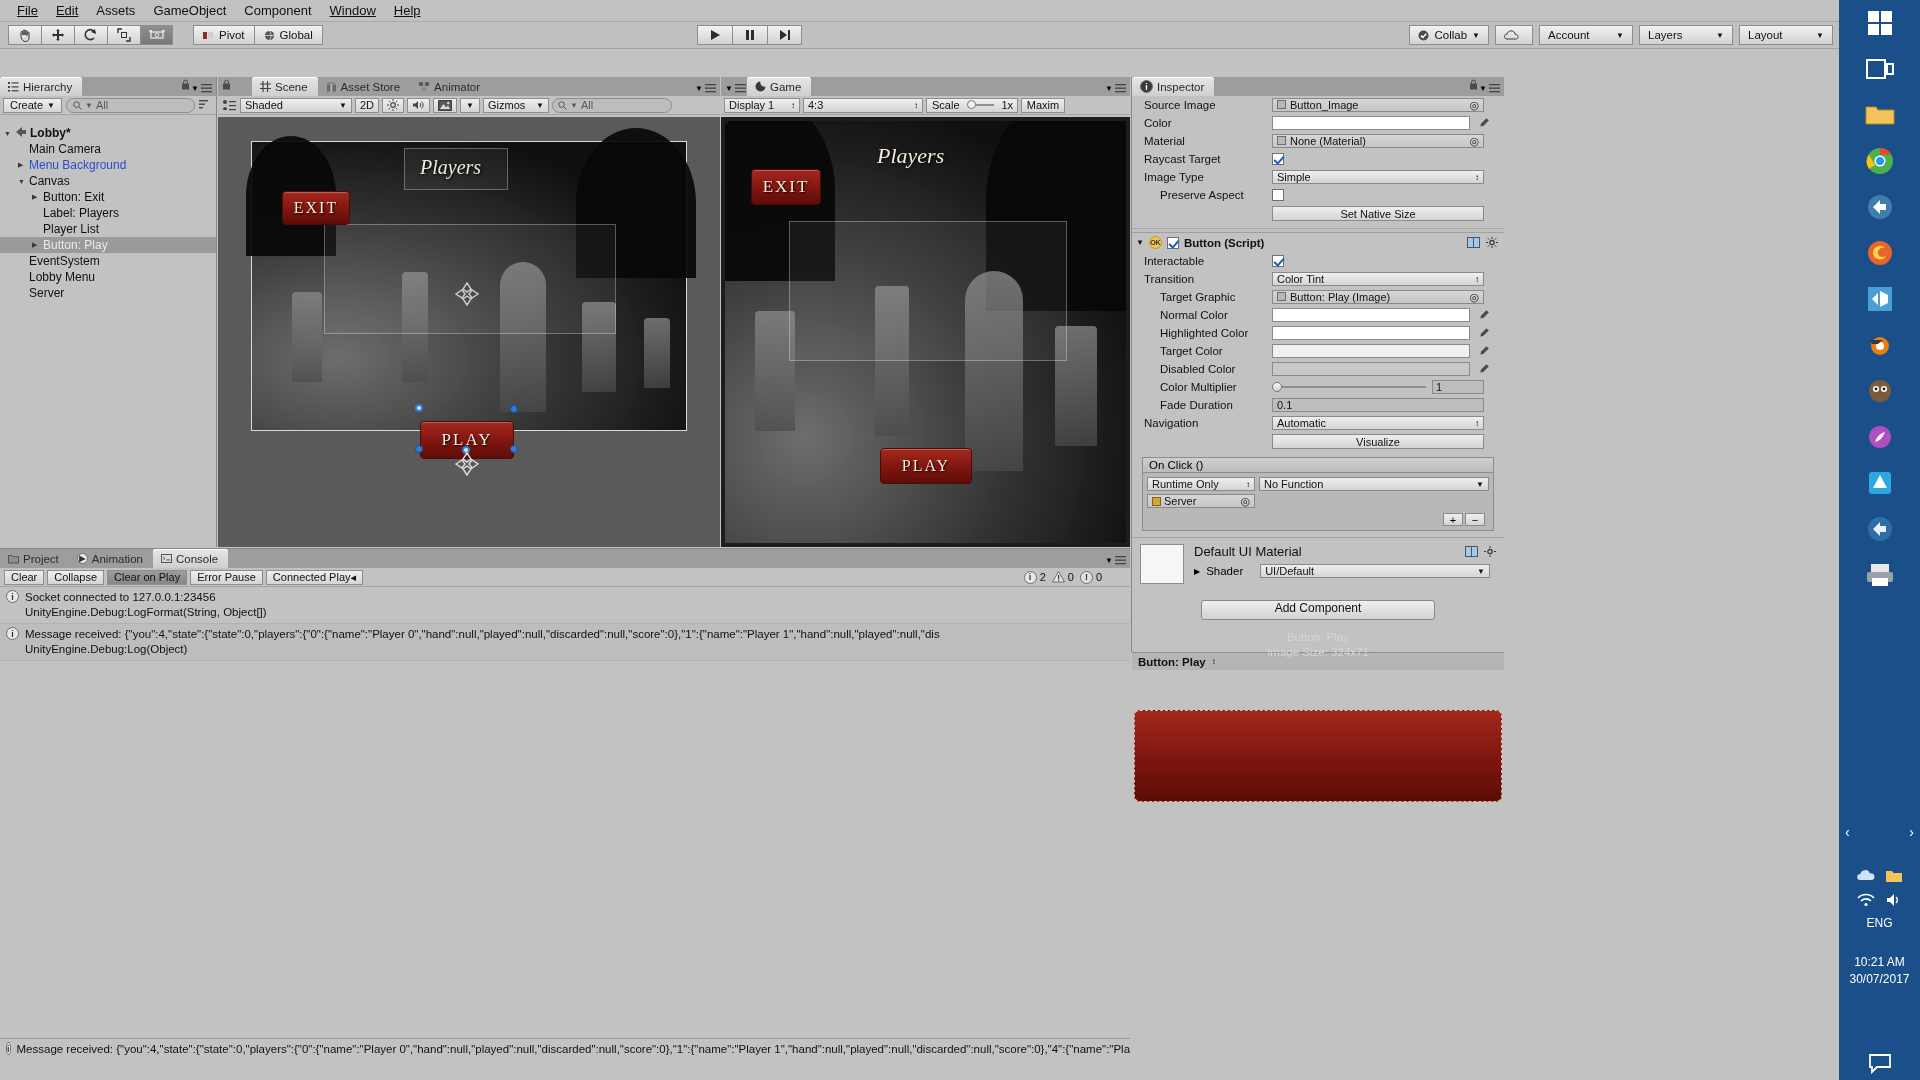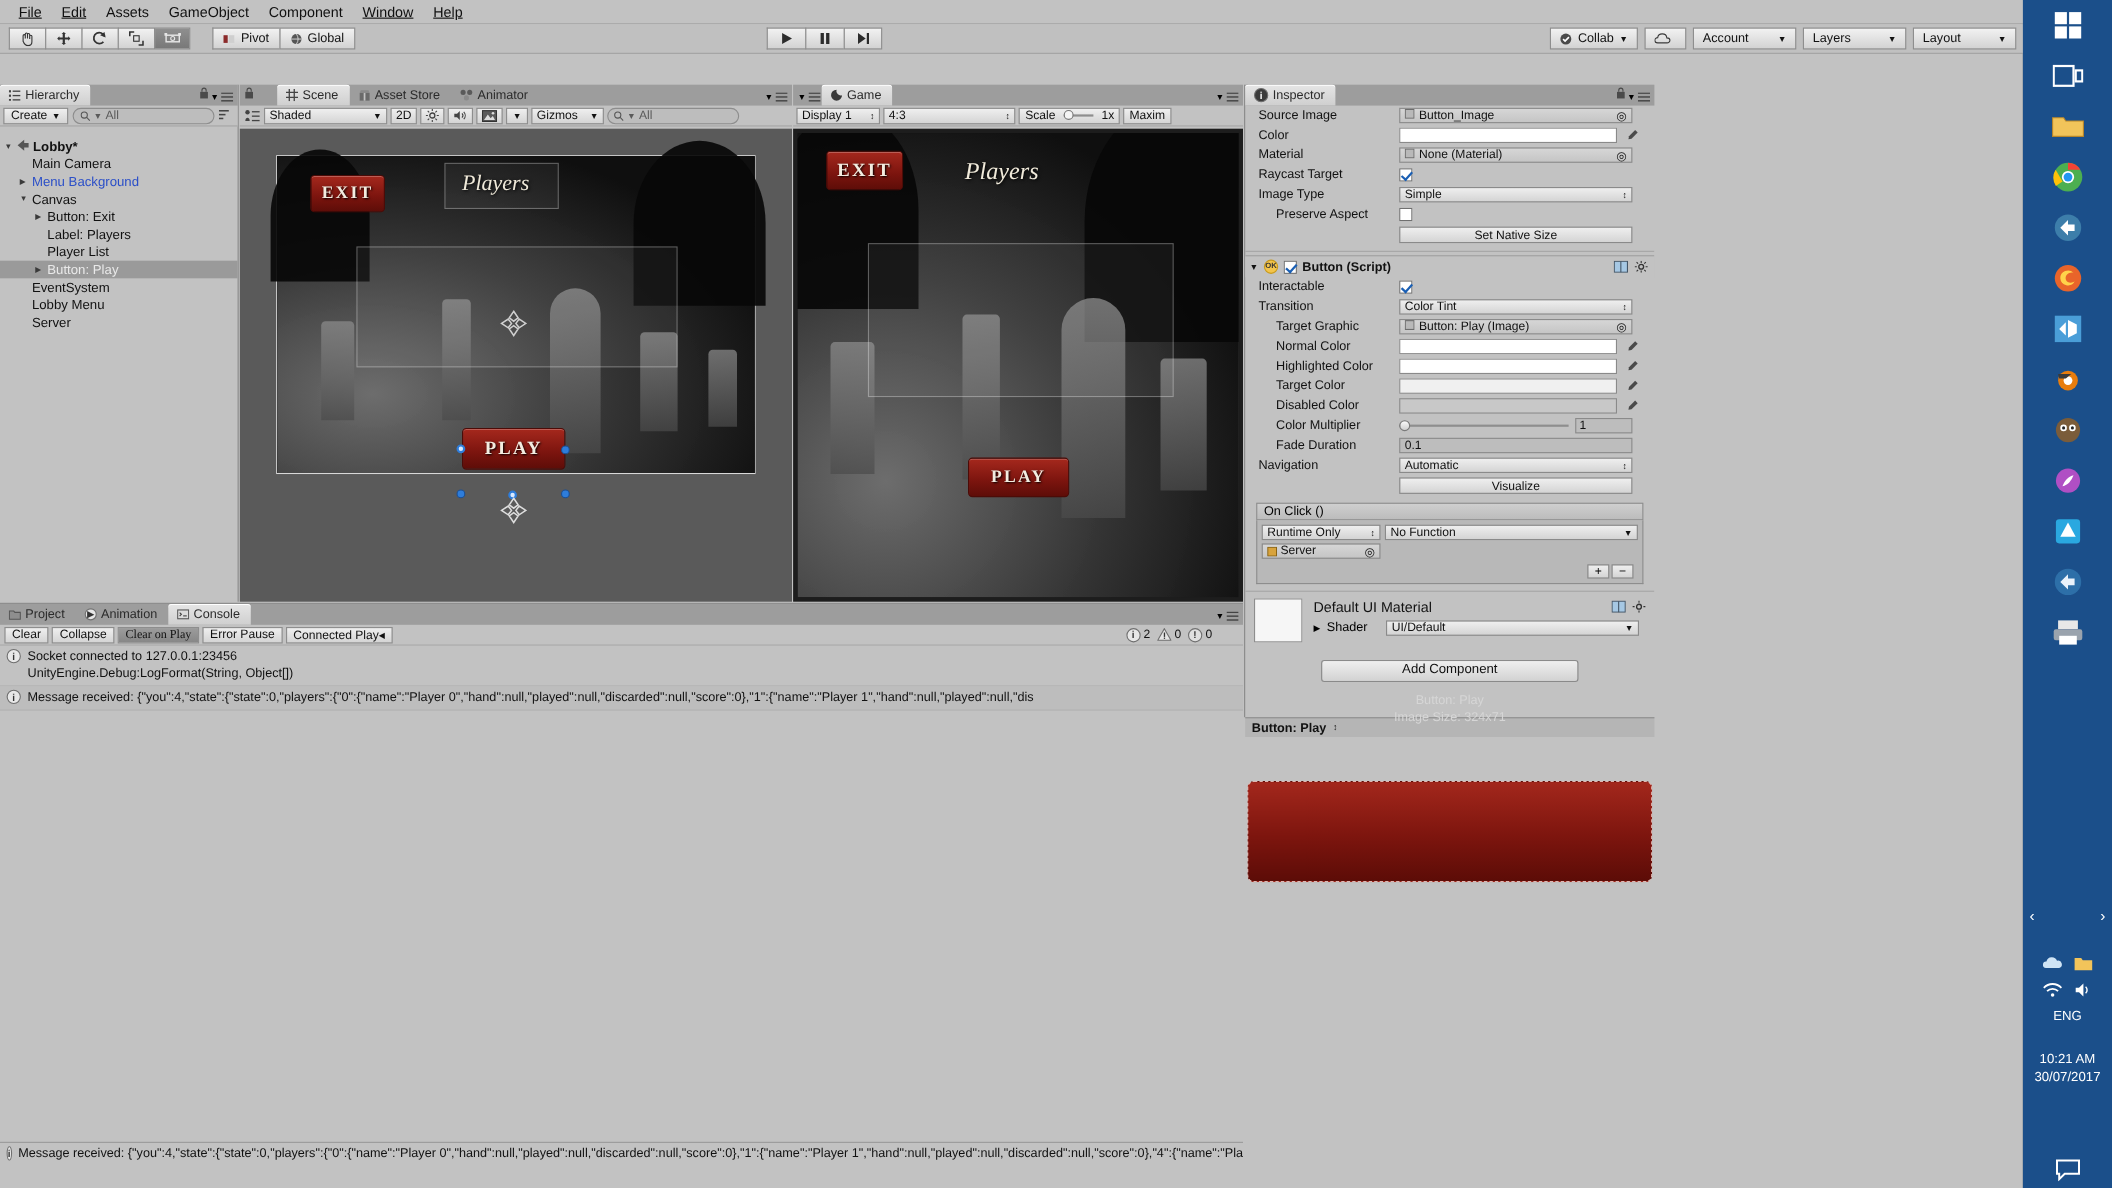--- a/index.html
+++ b/index.html
@@ -85,22 +85,22 @@
   .artbg { position:absolute; inset:0; background:
       radial-gradient(ellipse at 20% 75%, #6e6e6e 0%, #3a3a3a 42%, #141414 78%),
       radial-gradient(ellipse at 72% 60%, #7a7a7a 0%, #2e2e2e 40%, #0d0d0d 80%),
       linear-gradient(#1a1a1a,#2a2a2a 45%,#0b0b0b);
       filter:contrast(1.05); }
   .stone { position:absolute; background:linear-gradient(#8d8d8d,#4b4b4b); border-radius:4px 4px 0 0; opacity:.72;}
   .tree { position:absolute; background:#080808; border-radius:50% 50% 0 0; opacity:.92;}
   .btn-exit, .btn-play {
       position:absolute; background:linear-gradient(#a5281d,#7b140e 60%,#5e0d08);
       border:1px solid #4c0b07; border-radius:4px; color:#f3ece0; display:flex; align-items:center; justify-content:center;
-      font-family:"Liberation Serif", serif; font-weight:bold; letter-spacing:2px; text-shadow:1px 1px 2px #000;
-      box-shadow:inset 0 1px 0 rgba(255,255,255,.25);}
+      font-family:"Liberation Serif", serif; font-weight:normal; letter-spacing:2px; text-shadow:1px 1px 2px #000;
+      box-shadow:inset 0 1px 0 rgba(255,255,255,.25);margin-top:32px;}
   .players-label { position:absolute; font-family:"Liberation Serif", serif; font-style:italic; color:#f0eada;
       text-shadow:1px 1px 3px #000; }
   .panel-box { position:absolute; border:1px solid rgba(255,255,255,.30); background:rgba(255,255,255,.055); }
   .canvas-outline { position:absolute; border:1px solid #d8d8d8; }
   .handle { position:absolute; width:8px; height:8px; border-radius:50%; background:#2e7ddb; border:1px solid #1b4f94;}
   .handle.hollow{ background:#d8e9ff; border:2px solid #2e7ddb; }
   .moveglyph { position:absolute; width:26px; height:26px;}
 
   
   #inspector { left:1131px; top:77px; width:373px; height:575px; background:#c2c2c2; border-left:1px solid #888;}
@@ -859,21 +859,21 @@
       </div>
     </div>
 
     <div class="c-toolbar">
       <div class="cbtn">
           <span>Clear</span>
         </div>
       <div class="cbtn">
           <span>Collapse</span>
         </div>
-      <div class="cbtn" style="background:linear-gradient(#9c9c9c,#878787);font-family:Liberation Serif, serif;">
+      <div class="cbtn" style="background:linear-gradient(#9c9c9c,#878787);">
           <span>Clear on Play</span>
         </div>
       <div class="cbtn">
           <span>Error Pause</span>
         </div>
       <div class="cbtn">
         <span>Connected Play◂</span>
       </div>
       <div class="cbadges">
         <span class="badge">
@@ -900,20 +900,21 @@
           <span class="ico-circle">i</span>
           <div class="txt">
             <div>Socket connected to 127.0.0.1:23456</div>
             <div>UnityEngine.Debug:LogFormat(String, Object[])</div>
           </div>
         </div>
         <div class="c-entry alt">
           <span class="ico-circle">i</span>
           <div class="txt">
             <div>Message received: {"you":4,"state":{"state":0,"players":{"0":{"name":"Player 0","hand":null,"played":null,"discarded":null,"score":0},"1":{"name":"Player 1","hand":null,"played":null,"dis</div>
+            <div>UnityEngine.Debug:Log(Object)</div>
           </div>
         </div>
       </div>
 
     <div class="statusbar">
       <span class="ico-circle">i</span>
       <span>Message received: {"you":4,"state":{"state":0,"players":{"0":{"name":"Player 0","hand":null,"played":null,"discarded":null,"score":0},"1":{"name":"Player 1","hand":null,"played":null,"discarded":null,"score":0},"4":{"name":"Player 4","hand":null,"playe</span>
     </div>
   </div>
 </div>

